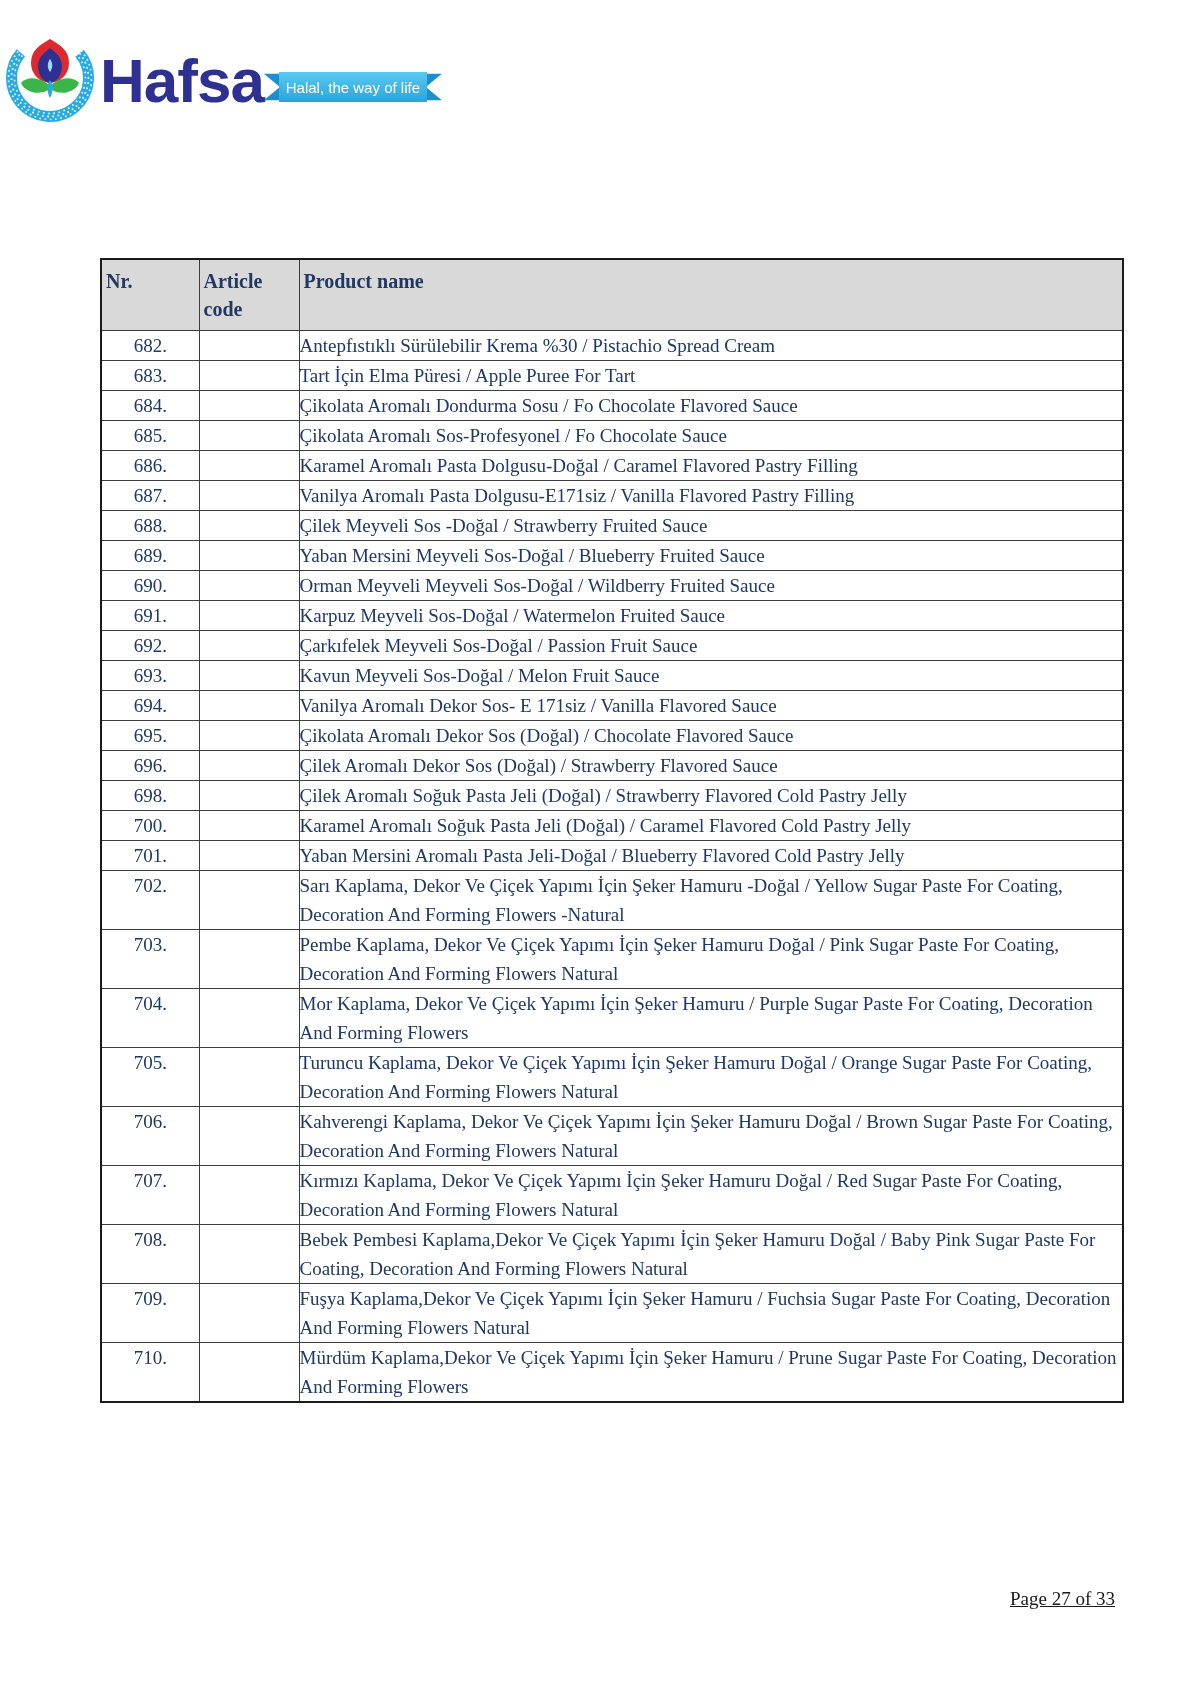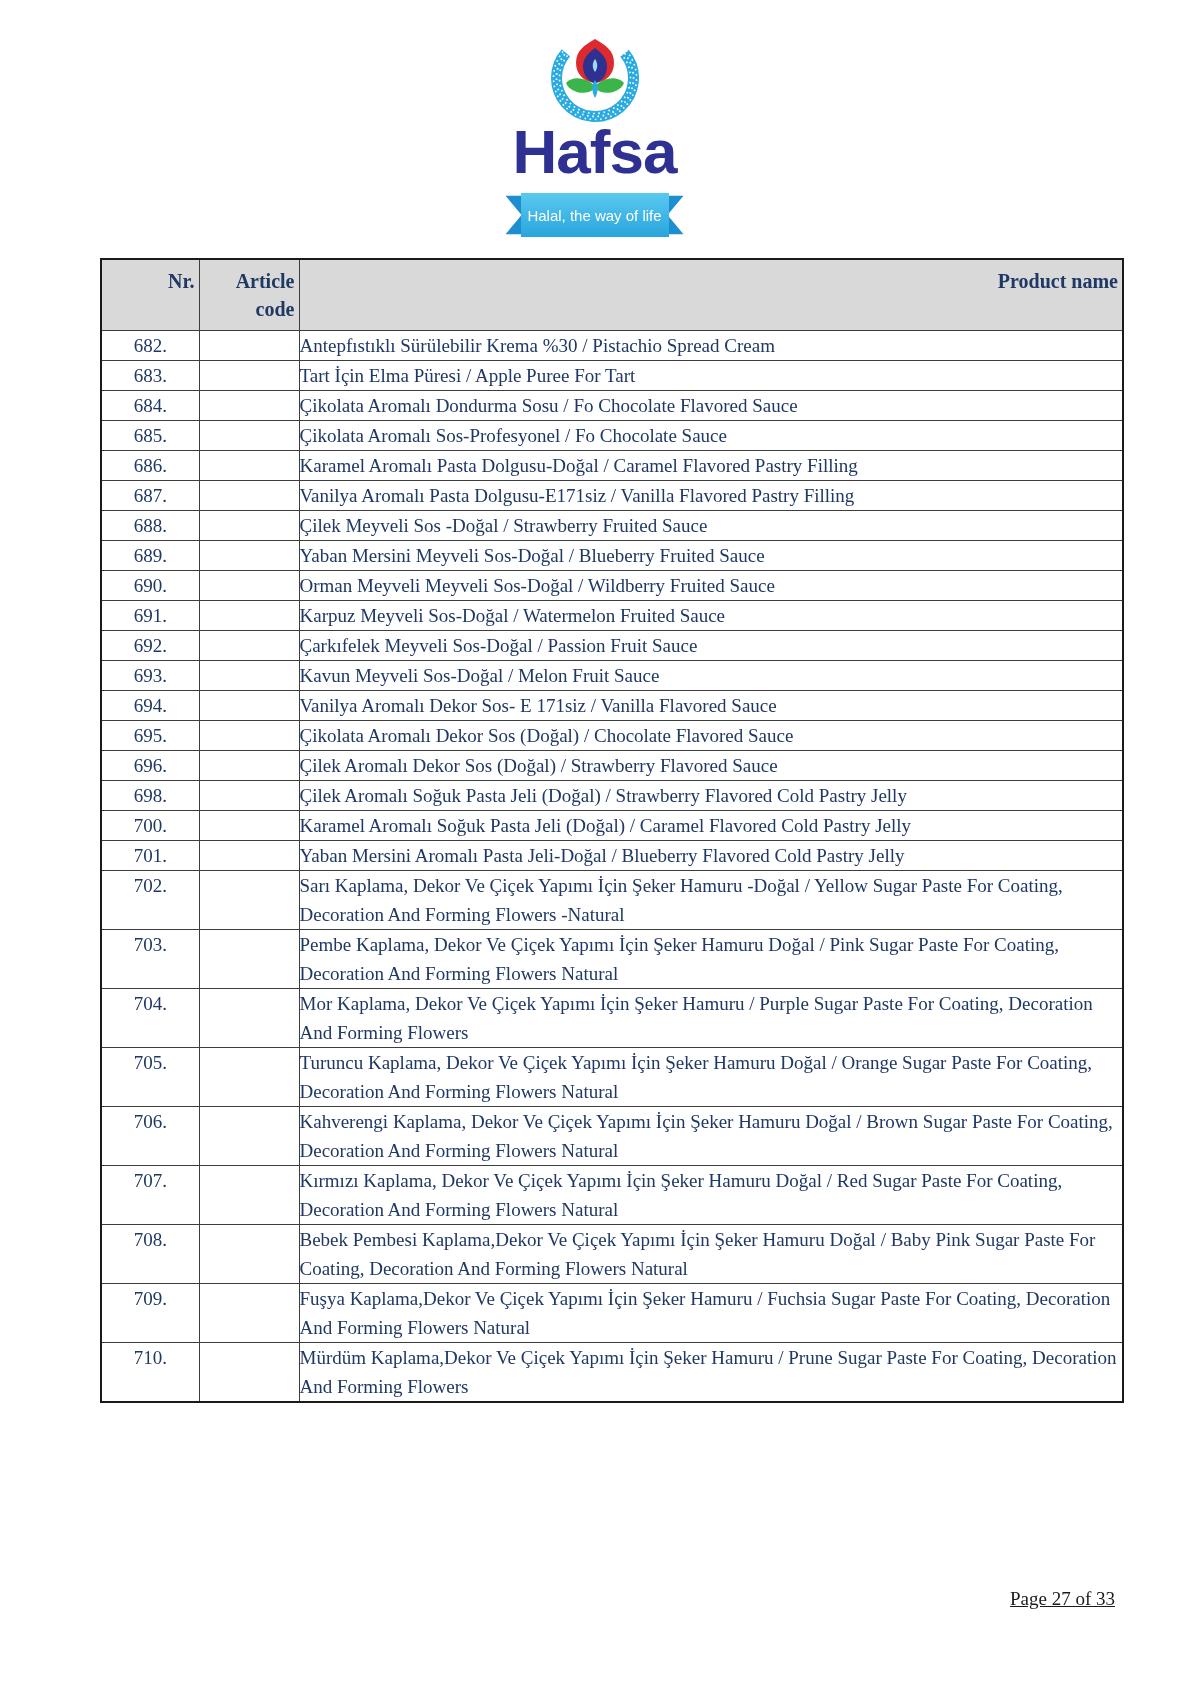--- a/index.html
+++ b/index.html
@@ -22,38 +22,38 @@
     font-family:"Liberation Serif", serif;
   }
 
   
   .logo{
     position:absolute;
     top:35px;
     left:0;
     width:100%;
     display:flex;
-    flex-direction:column;
+    flex-direction:row;
     align-items:center;
   }
   .logo-icon{display:block;}
   .brand{
     margin-top:4px;
     font-family:"Liberation Sans", sans-serif;
     font-weight:bold;
     font-size:62px;
     line-height:50px;
     letter-spacing:-1px;
     color:var(--logo-navy);
   }
   .ribbon{
     position:relative;
     margin-top:16px;
     width:178px;
-    height:44px;
+    height:30px;
   }
   .ribbon-tails{
     position:absolute;
     inset:0;
     background:var(--ribbon-dark);
     clip-path:polygon(0 6%, 100% 6%, 91% 50%, 100% 94%, 0 94%, 9% 50%);
   }
   .ribbon-inner{
     position:absolute;
     left:15px;
@@ -87,21 +87,21 @@
   table.products td{
     border:1px solid #3d3d3d;
     vertical-align:top;
     color:var(--table-text);
   }
   table.products thead th{
     background:var(--header-bg);
     font-weight:bold;
     font-size:20px;
     line-height:28px;
-    text-align:right;
+    text-align:left;
     padding:7px 4px;
   }
   table.products td{
     font-size:19px;
     line-height:29px;
     padding:0;
   }
   td.nr{
     text-align:center;
     font-size:20px;

